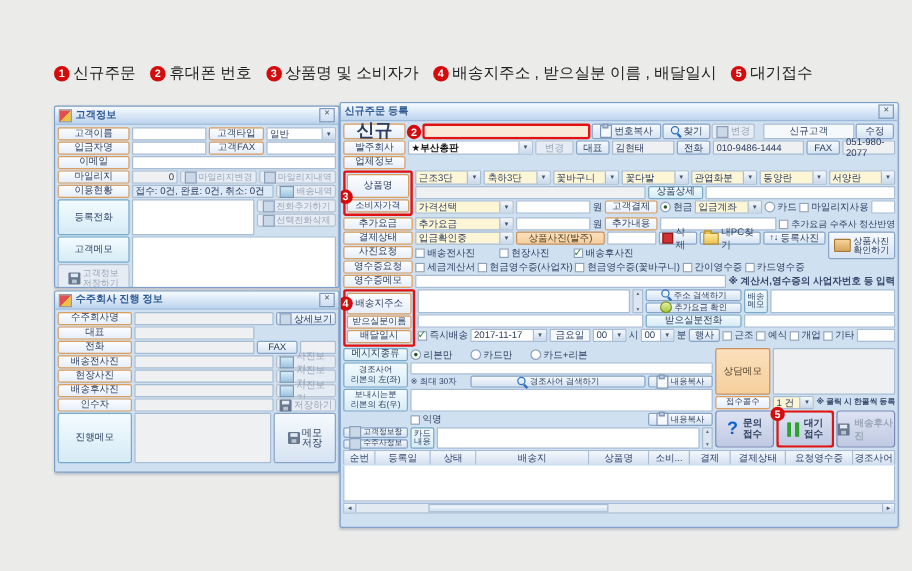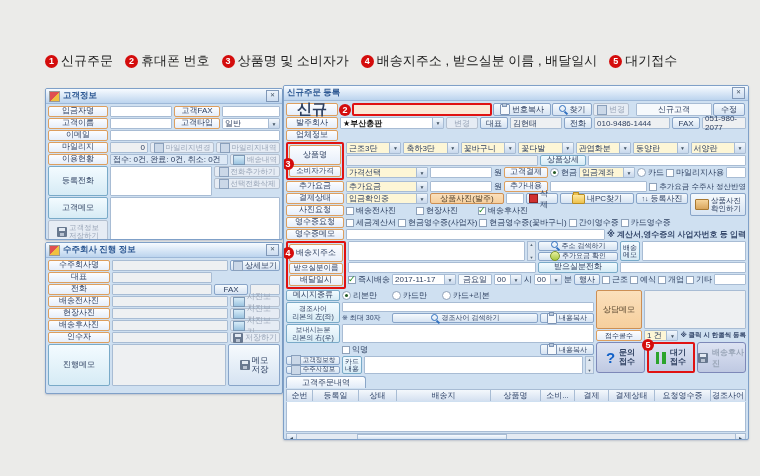--- a/index.html
+++ b/index.html
@@ -88,33 +88,33 @@
   </div>
 
   <div class="panel" style="left:45px;top:88px;width:236px;height:150px">
     <div class="tbar">
         <span class="app-icon"></span>
         <span>고객정보</span>
         <span class="wclose">✕</span>
       </div>
     <div class="pbody">
       <div class="row">
-        <span class="chip" style="width:60px">입금자명</span>
-        <span class="inp" style="flex:1"></span>
-        <span class="chip" style="width:46px">고객FAX</span>
-        <span class="inp" style="width:58px"></span>
-      </div>
-      <div class="row">
         <span class="chip" style="width:60px">고객이름</span>
         <span class="inp" style="flex:1"></span>
         <span class="chip" style="width:46px">고객타입</span>
         <span class="inp dd" style="width:58px">
             <span>일반</span>
             <span class="dda">▼</span>
           </span>
+      </div>
+      <div class="row">
+        <span class="chip" style="width:60px">입금자명</span>
+        <span class="inp" style="flex:1"></span>
+        <span class="chip" style="width:46px">고객FAX</span>
+        <span class="inp" style="width:58px"></span>
       </div>
       <div class="row">
         <span class="chip" style="width:60px">이메일</span>
         <span class="inp" style="flex:1"></span>
       </div>
       <div class="row">
         <span class="chip" style="width:60px">마일리지</span>
         <span class="inp gray" style="width:38px;justify-content:flex-end">0</span>
         <span class="btn dis" style="flex:1;font-size:7.5px">
             <span class="i-sq"></span>
@@ -380,21 +380,21 @@
             <span class="inp yellow dd" style="width:82px">
                 <span>입금확인중</span>
                 <span class="dda">▼</span>
               </span>
             <span class="chipo" style="width:74px">상품사진(발주)</span>
             <span class="inp" style="flex:1"></span>
             <span class="btn" style="width:32px">
                 <span class="i-del"></span>
                 <span>삭제</span>
               </span>
-            <span class="btn" style="width:74px">
+            <span class="btn" style="width:51px">
                 <span class="i-folder"></span>
                 <span>내PC찾기</span>
               </span>
             <span class="btn" style="width:52px">
                 <span class="i-updn">↑↓</span>
                 <span>등록사진</span>
               </span>
           </div>
           <div class="row">
             <span class="chip" style="width:58px">사진요청</span>
@@ -641,24 +641,20 @@
                 </span>
             </span>
             <span class="bigbtn" style="flex:1;color:#9aa6b8">
                 <span class="i-disk"></span>
                 <span style="font-size:8px">배송후사진</span>
               </span>
           </div>
         </div>
       </div>
 
-      <div class="row" style="height:12px;margin-top:1px">
-        <span class="tab">고객주문내역</span>
-        <span class="filler"></span>
-      </div>
       <div class="row" style="height:12px;gap:0;border:1px solid #a8bcd4;border-bottom:none;box-sizing:border-box">
         <span class="th" style="width:26px">순번</span>
         <span class="th" style="width:46px">등록일</span>
         <span class="th" style="width:38px">상태</span>
         <span class="th" style="width:94px">배송지</span>
         <span class="th" style="width:50px">상품명</span>
         <span class="th" style="width:34px">소비...</span>
         <span class="th" style="width:34px">결제</span>
         <span class="th" style="width:46px">결제상태</span>
         <span class="th" style="width:56px">요청영수증</span>

